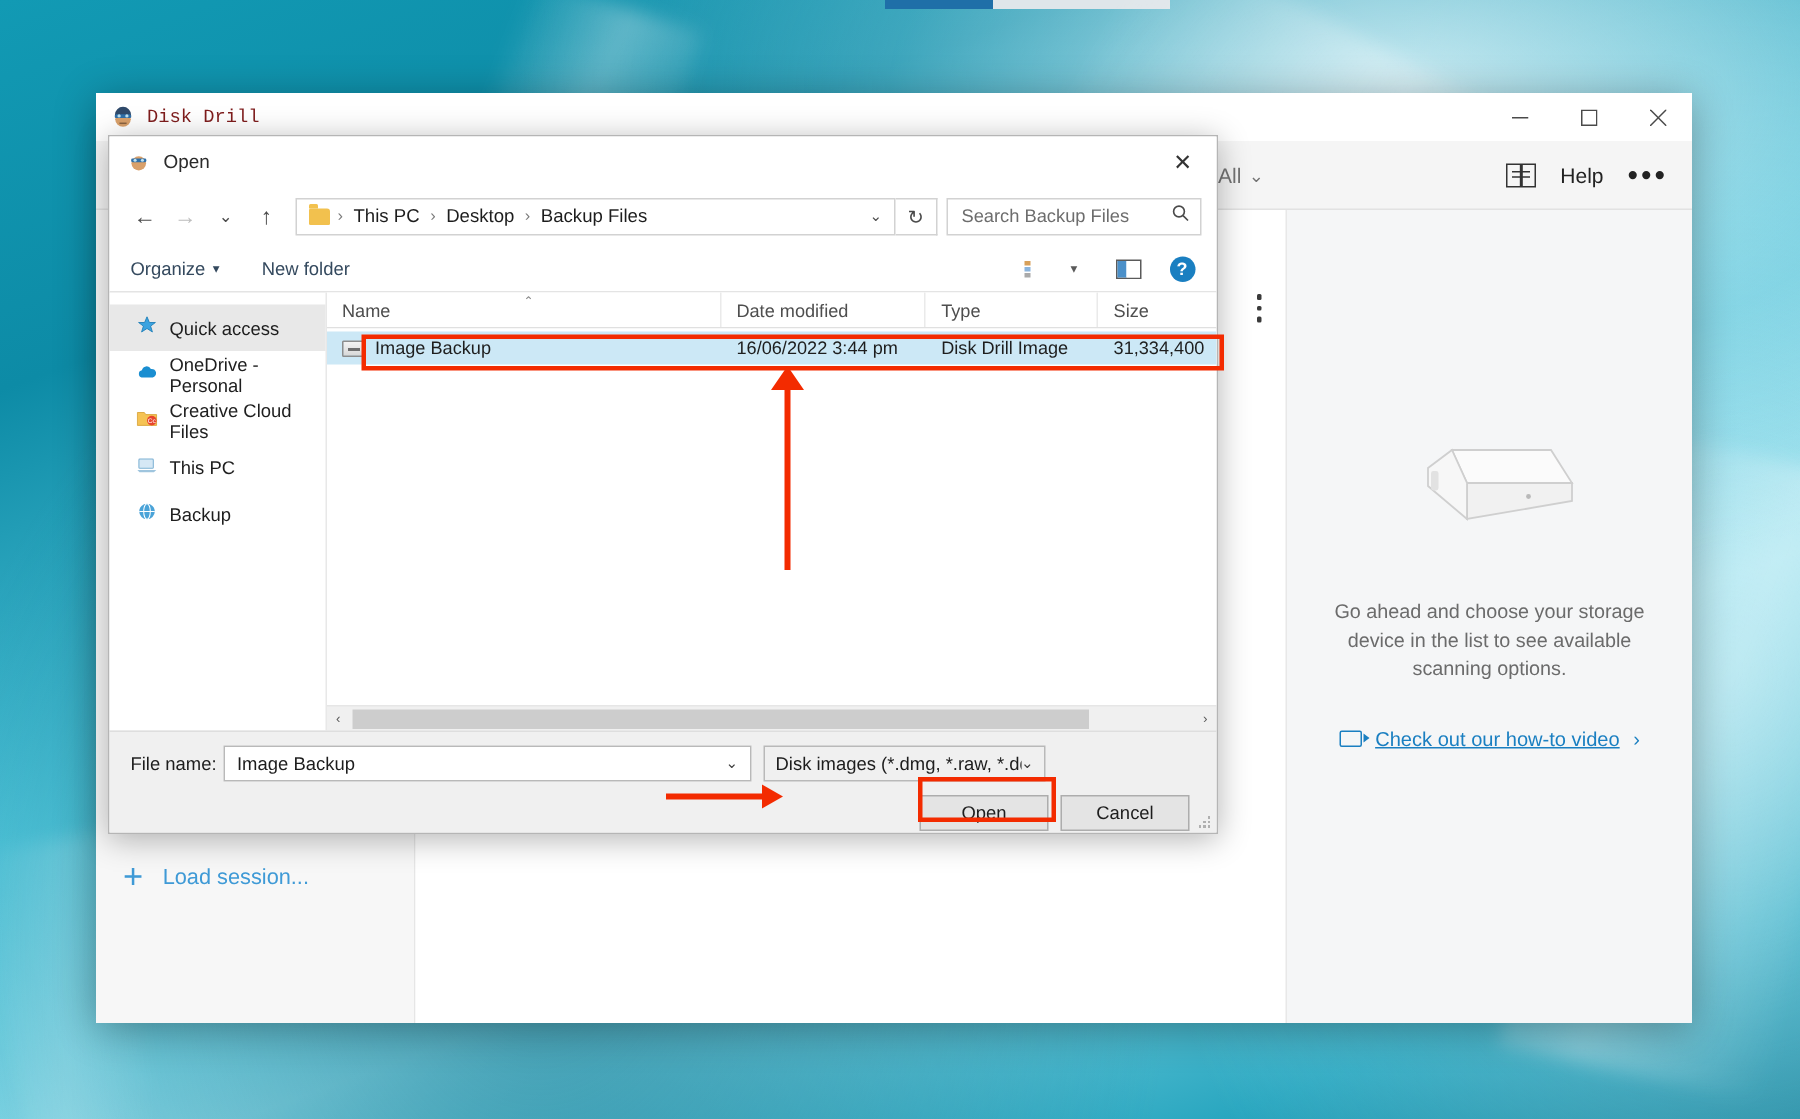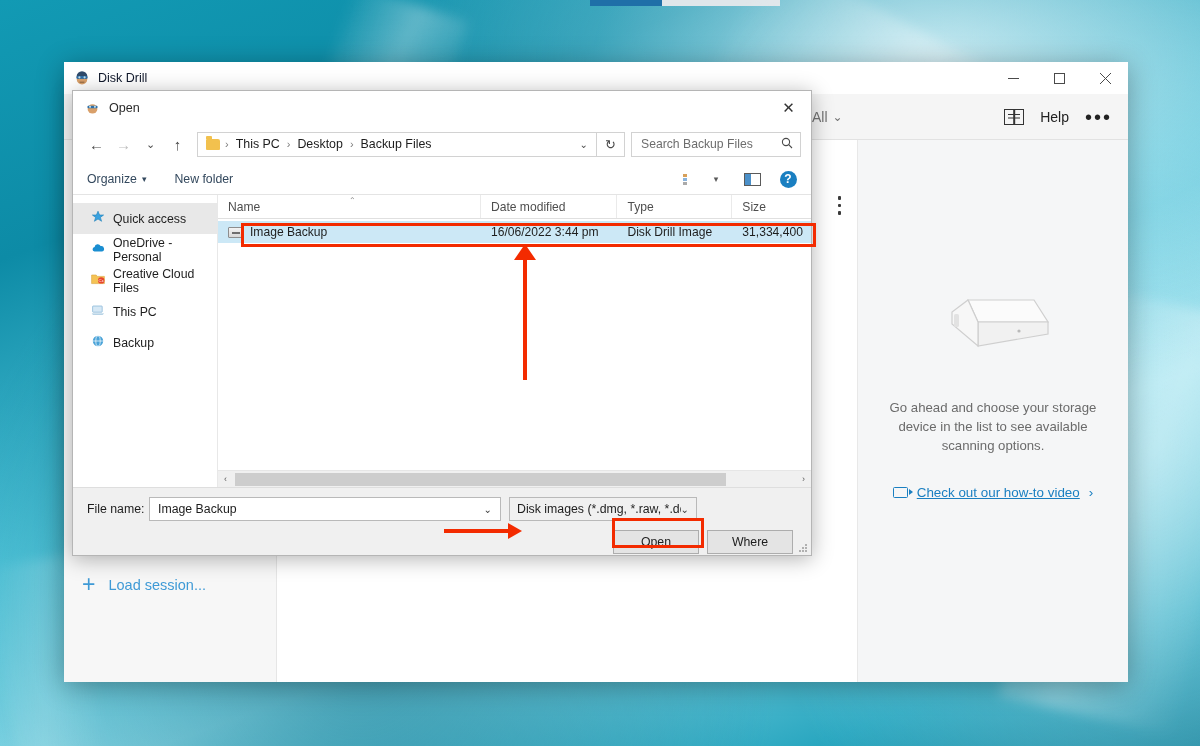--- a/index.html
+++ b/index.html
@@ -33,21 +33,21 @@
     width: 1064px; height: 620px;
     background: #ffffff;
     box-shadow: 0 4px 26px rgba(0,0,0,0.32);
   }
   #dd-titlebar {
     height: 32px; background:#fff; position: relative;
     display:flex; align-items:center;
   }
   #dd-titlebar .tb-icon { margin-left:10px; width:16px; height:16px; }
   #dd-titlebar .tb-title {
-    margin-left:8px; font-size:12.5px; color:#0f172a;
+    margin-left:8px; font-size:12.5px; color:#7f1d1d;font-family:Liberation Mono, monospace;
   }
   .win-btns { position:absolute; right:0; top:0; display:flex; }
   .win-btn {
     width:46px; height:32px; display:flex; align-items:center; justify-content:center;
     color:#4a4a4a;
   }
   .win-btn svg { display:block; }
 
   #dd-toolbar {
     height:46px; background:#f5f5f5; border-bottom:1px solid #e2e2e2;
@@ -527,21 +527,21 @@
     <span class="fn-label">File name:</span>
     <div class="fn-input">
       <span class="val">Image Backup</span>
       <span class="chev">⌄</span>
     </div>
     <div class="ftype">
       <span class="val">Disk images (*.dmg, *.raw, *.dd,</span>
       <span class="chev">⌄</span>
     </div>
     <div class="btn" id="btn-open">Open</div>
-    <div class="btn" id="btn-cancel">Where</div>
+    <div class="btn" id="btn-cancel">Cancel</div>
     <div class="grip"></div>
   </div>
 </div>
 
 <div class="anno" id="anno-row-box"></div>
 <div class="anno" id="anno-vline"></div>
 <div class="anno" id="anno-vhead"></div>
 <div class="anno" id="anno-hline"></div>
 <div class="anno" id="anno-hhead"></div>
 <div class="anno" id="anno-open-box"></div>

